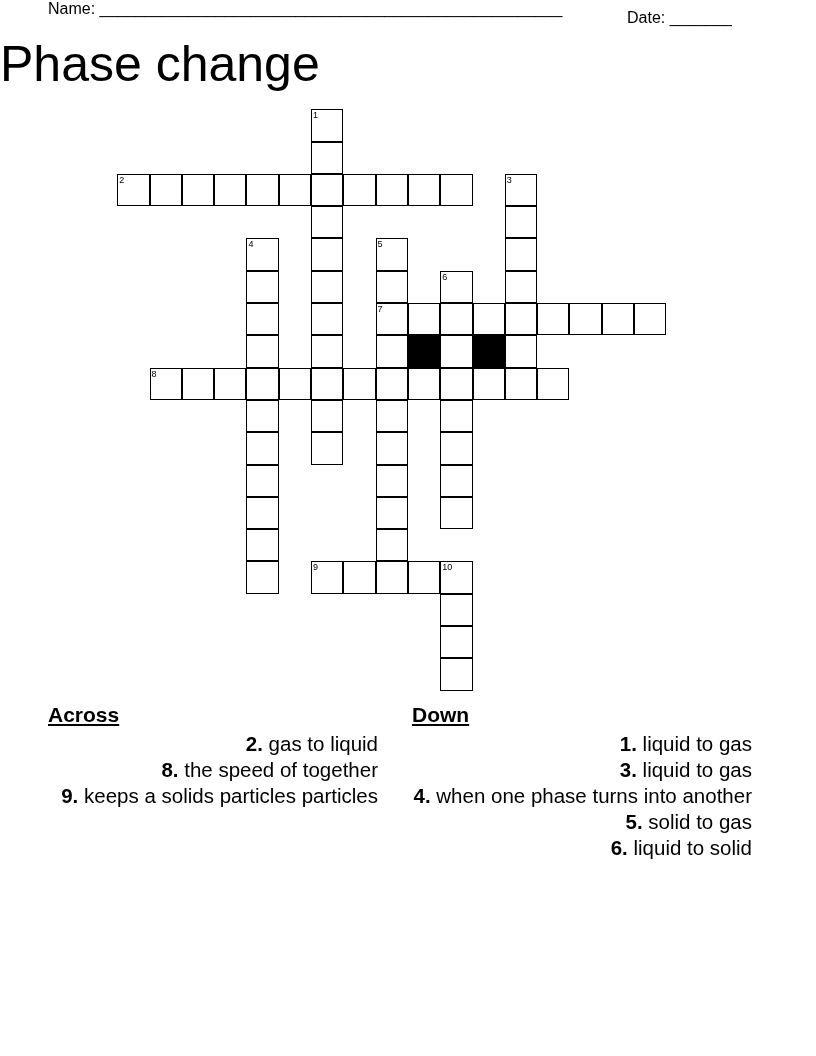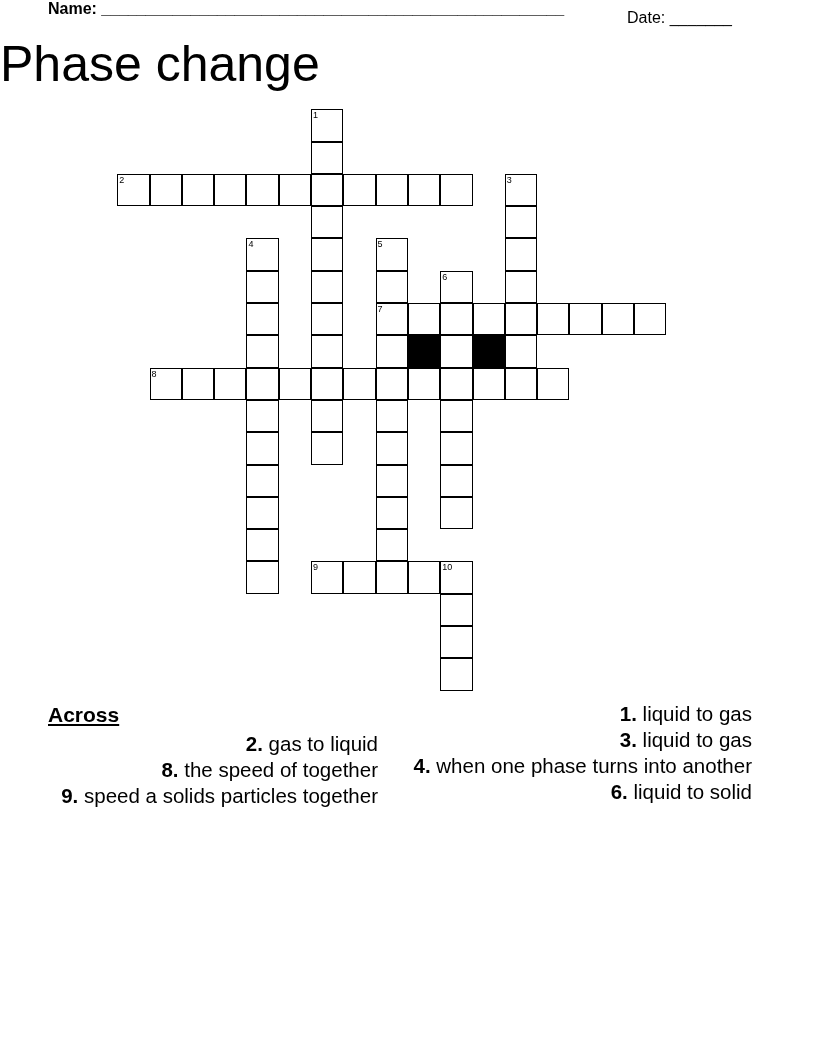--- a/index.html
+++ b/index.html
@@ -1,18 +1,18 @@
 <!DOCTYPE html>
 <html><head>
 <meta charset="utf-8">
 <style>
   html, body { margin: 0; padding: 0; background: #ffffff; }
   body { width: 816px; height: 1056px; position: relative; overflow: hidden; font-family: "Liberation Sans", sans-serif; color: #000; }
   .hdr { position: absolute; top: 0; font-size: 16px; line-height: 18px; }
-  .hdr-name { left: 48px; font-weight: bold; }
+  .hdr-name { left: 48px; }
   .hdr-date { left: 627px; margin-top: 9px; }
   .title { position: absolute; top: 34px; left: 0; width: 816px; text-align: left; font-size: 50px; line-height: 60px; }
   .grid { position: absolute; left: 0; top: 0; width: 816px; height: 700px; }
   .cell { position: absolute; width: 32.3px; height: 32.3px; box-sizing: border-box; border: 1.6px solid #000; background: #fff; margin-left: -0.8px; margin-top: -0.8px; }
   .cell.black { background: #000; }
   .cell .num { position: absolute; top: 1px; left: 1px; font-size: 9px; line-height: 9px; }
   .clues { position: absolute; top: 702px; font-size: 20.5px; line-height: 24px; }
   .clues.across { left: 48px; width: 330px; }
   .clues.down { left: 412px; width: 340px; }
   .clues h2 { margin: 0 0 4px 0; font-size: 21px; font-weight: bold; text-decoration: underline; line-height: 26px; }
@@ -128,21 +128,23 @@
     </div>
     <div class="cell" style="left: 441px; top: 594.5px;"></div>
     <div class="cell" style="left: 441px; top: 626.8px;"></div>
     <div class="cell" style="left: 441px; top: 659.1px;"></div>
   </div>
 
 <div class="clues across">
   <h2>Across</h2>
   <div class="clue"><b>2.</b><span> gas to liquid</span></div>
   <div class="clue"><b>8.</b><span> the speed of together</span></div>
-  <div class="clue"><b>9.</b><span> speed a solids particles together</span></div>
+  <div class="clue"><b>9.</b><span> keeps a solids particles particles</span></div>
 </div>
 
 <div class="clues down">
+  <h2>Down</h2>
   <div class="clue"><b>1.</b><span> liquid to gas</span></div>
   <div class="clue"><b>3.</b><span> liquid to gas</span></div>
   <div class="clue"><b>4.</b><span> when one phase turns into another</span></div>
+  <div class="clue"><b>5.</b><span> solid to gas</span></div>
   <div class="clue"><b>6.</b><span> liquid to solid</span></div>
 </div>
 
 </body></html>

